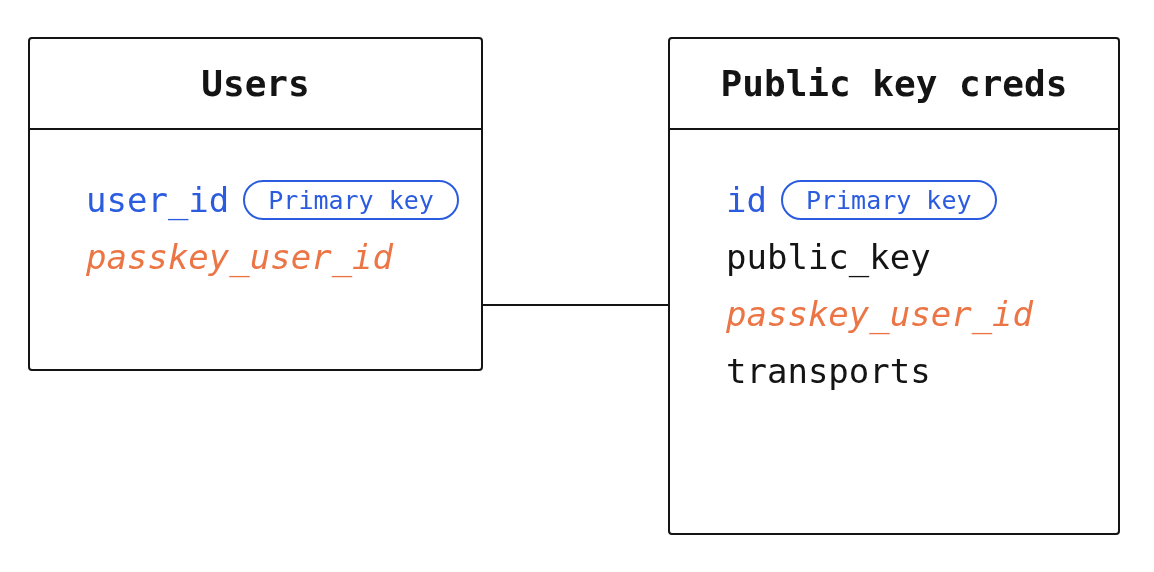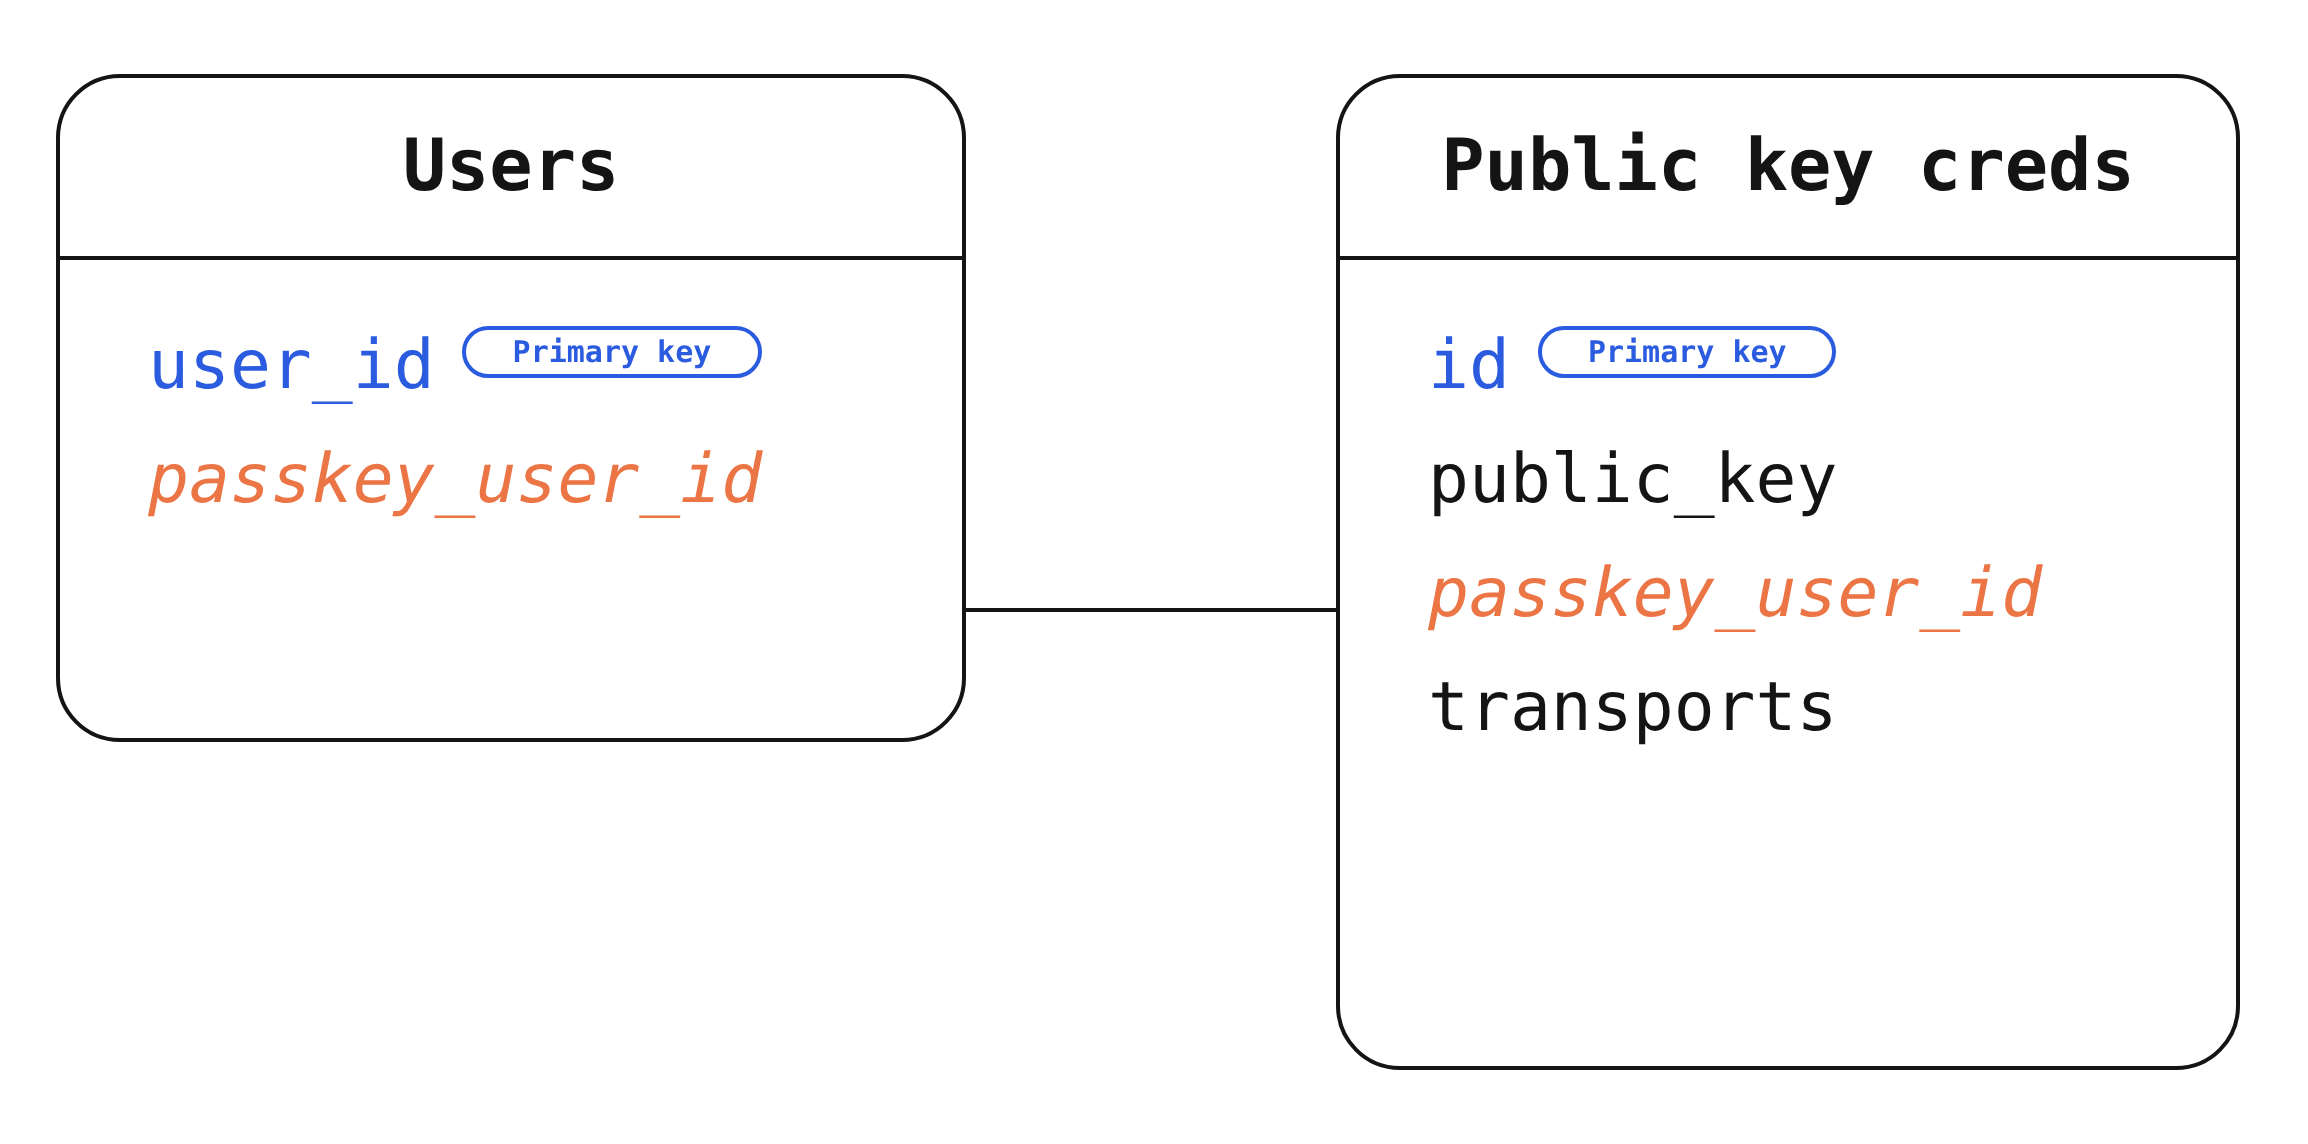--- a/index.html
+++ b/index.html
@@ -17,21 +17,21 @@
   .canvas {
     position: relative;
     width: 1154px;
     height: 572px;
     background: var(--background);
     overflow: hidden;
   }
   .table {
     position: absolute;
     border: 2px solid var(--line);
-    border-radius: 32px;
+    border-radius: 4px;
     background: var(--background);
   }
   .table-users  { left: 28px;  top: 37px; width: 455px; height: 334px; }
   .table-creds  { left: 668px; top: 37px; width: 452px; height: 498px; }
   .table-header {
     height: 91px;
     border-bottom: 2px solid var(--line);
     display: flex;
     align-items: center;
     justify-content: center;
@@ -39,41 +39,41 @@
   .table-title {
     font-size: 36px;
     font-weight: bold;
     color: var(--text);
     white-space: nowrap;
   }
   .table-body { padding-top: 33px; }
   .row {
     height: 57px;
     display: flex;
-    align-items: flex-start;
-    padding-left: 44px;
+    align-items: flex-end;
+    padding-left: 56px;
     white-space: nowrap;
   }
   .field {
     font-size: 34px;
     color: var(--text);
   }
   .f-primary { color: var(--primary-key-blue); }
   .f-foreign { color: var(--foreign-key-orange); font-style: italic; }
   .badge {
     display: inline-flex;
     align-items: center;
-    height: 26px;
+    height: 40px;
     margin-left: 14px;
     padding: 0 23px;
     border: 2px solid var(--primary-key-blue);
     border-radius: 21px;
     color: var(--primary-key-blue);
-    font-size: 15px;
-    font-weight: bold;
+    font-size: 25px;
+    font-weight: normal;
     line-height: 1;
   }
   .connector {
     position: absolute;
     left: 481px;
     top: 304px;
     width: 189px;
     height: 2px;
     background: var(--line);
   }

